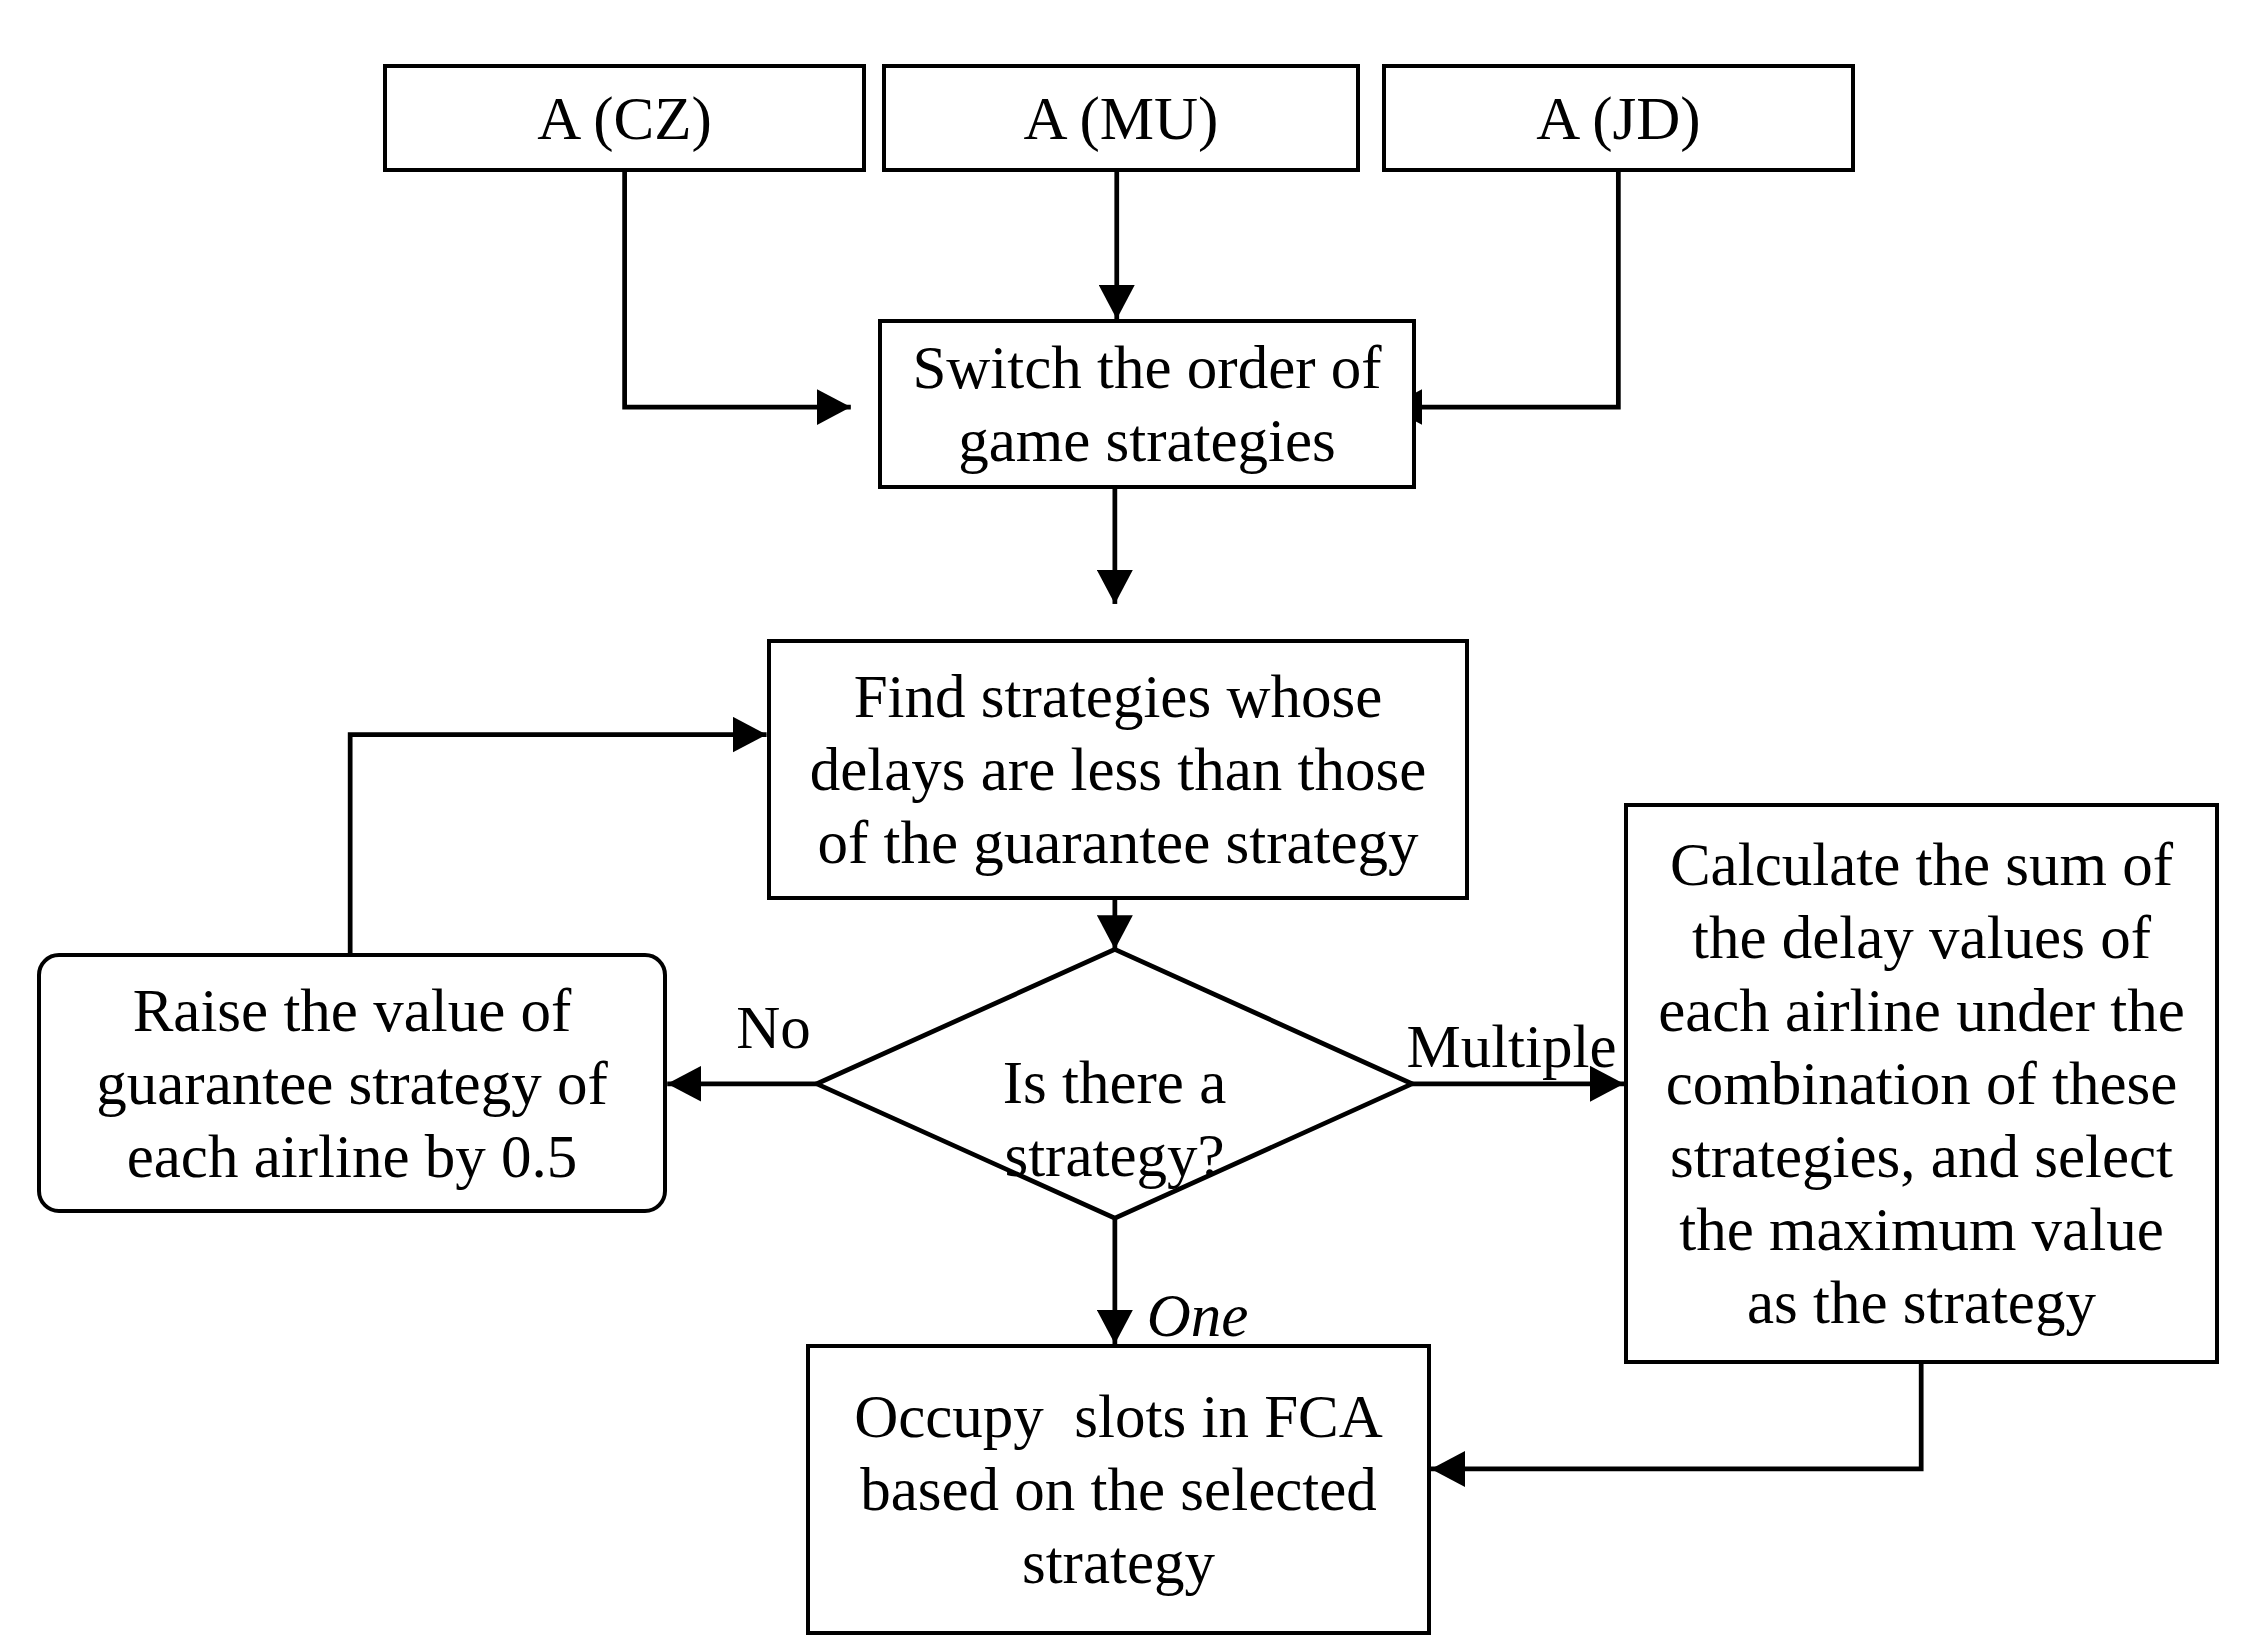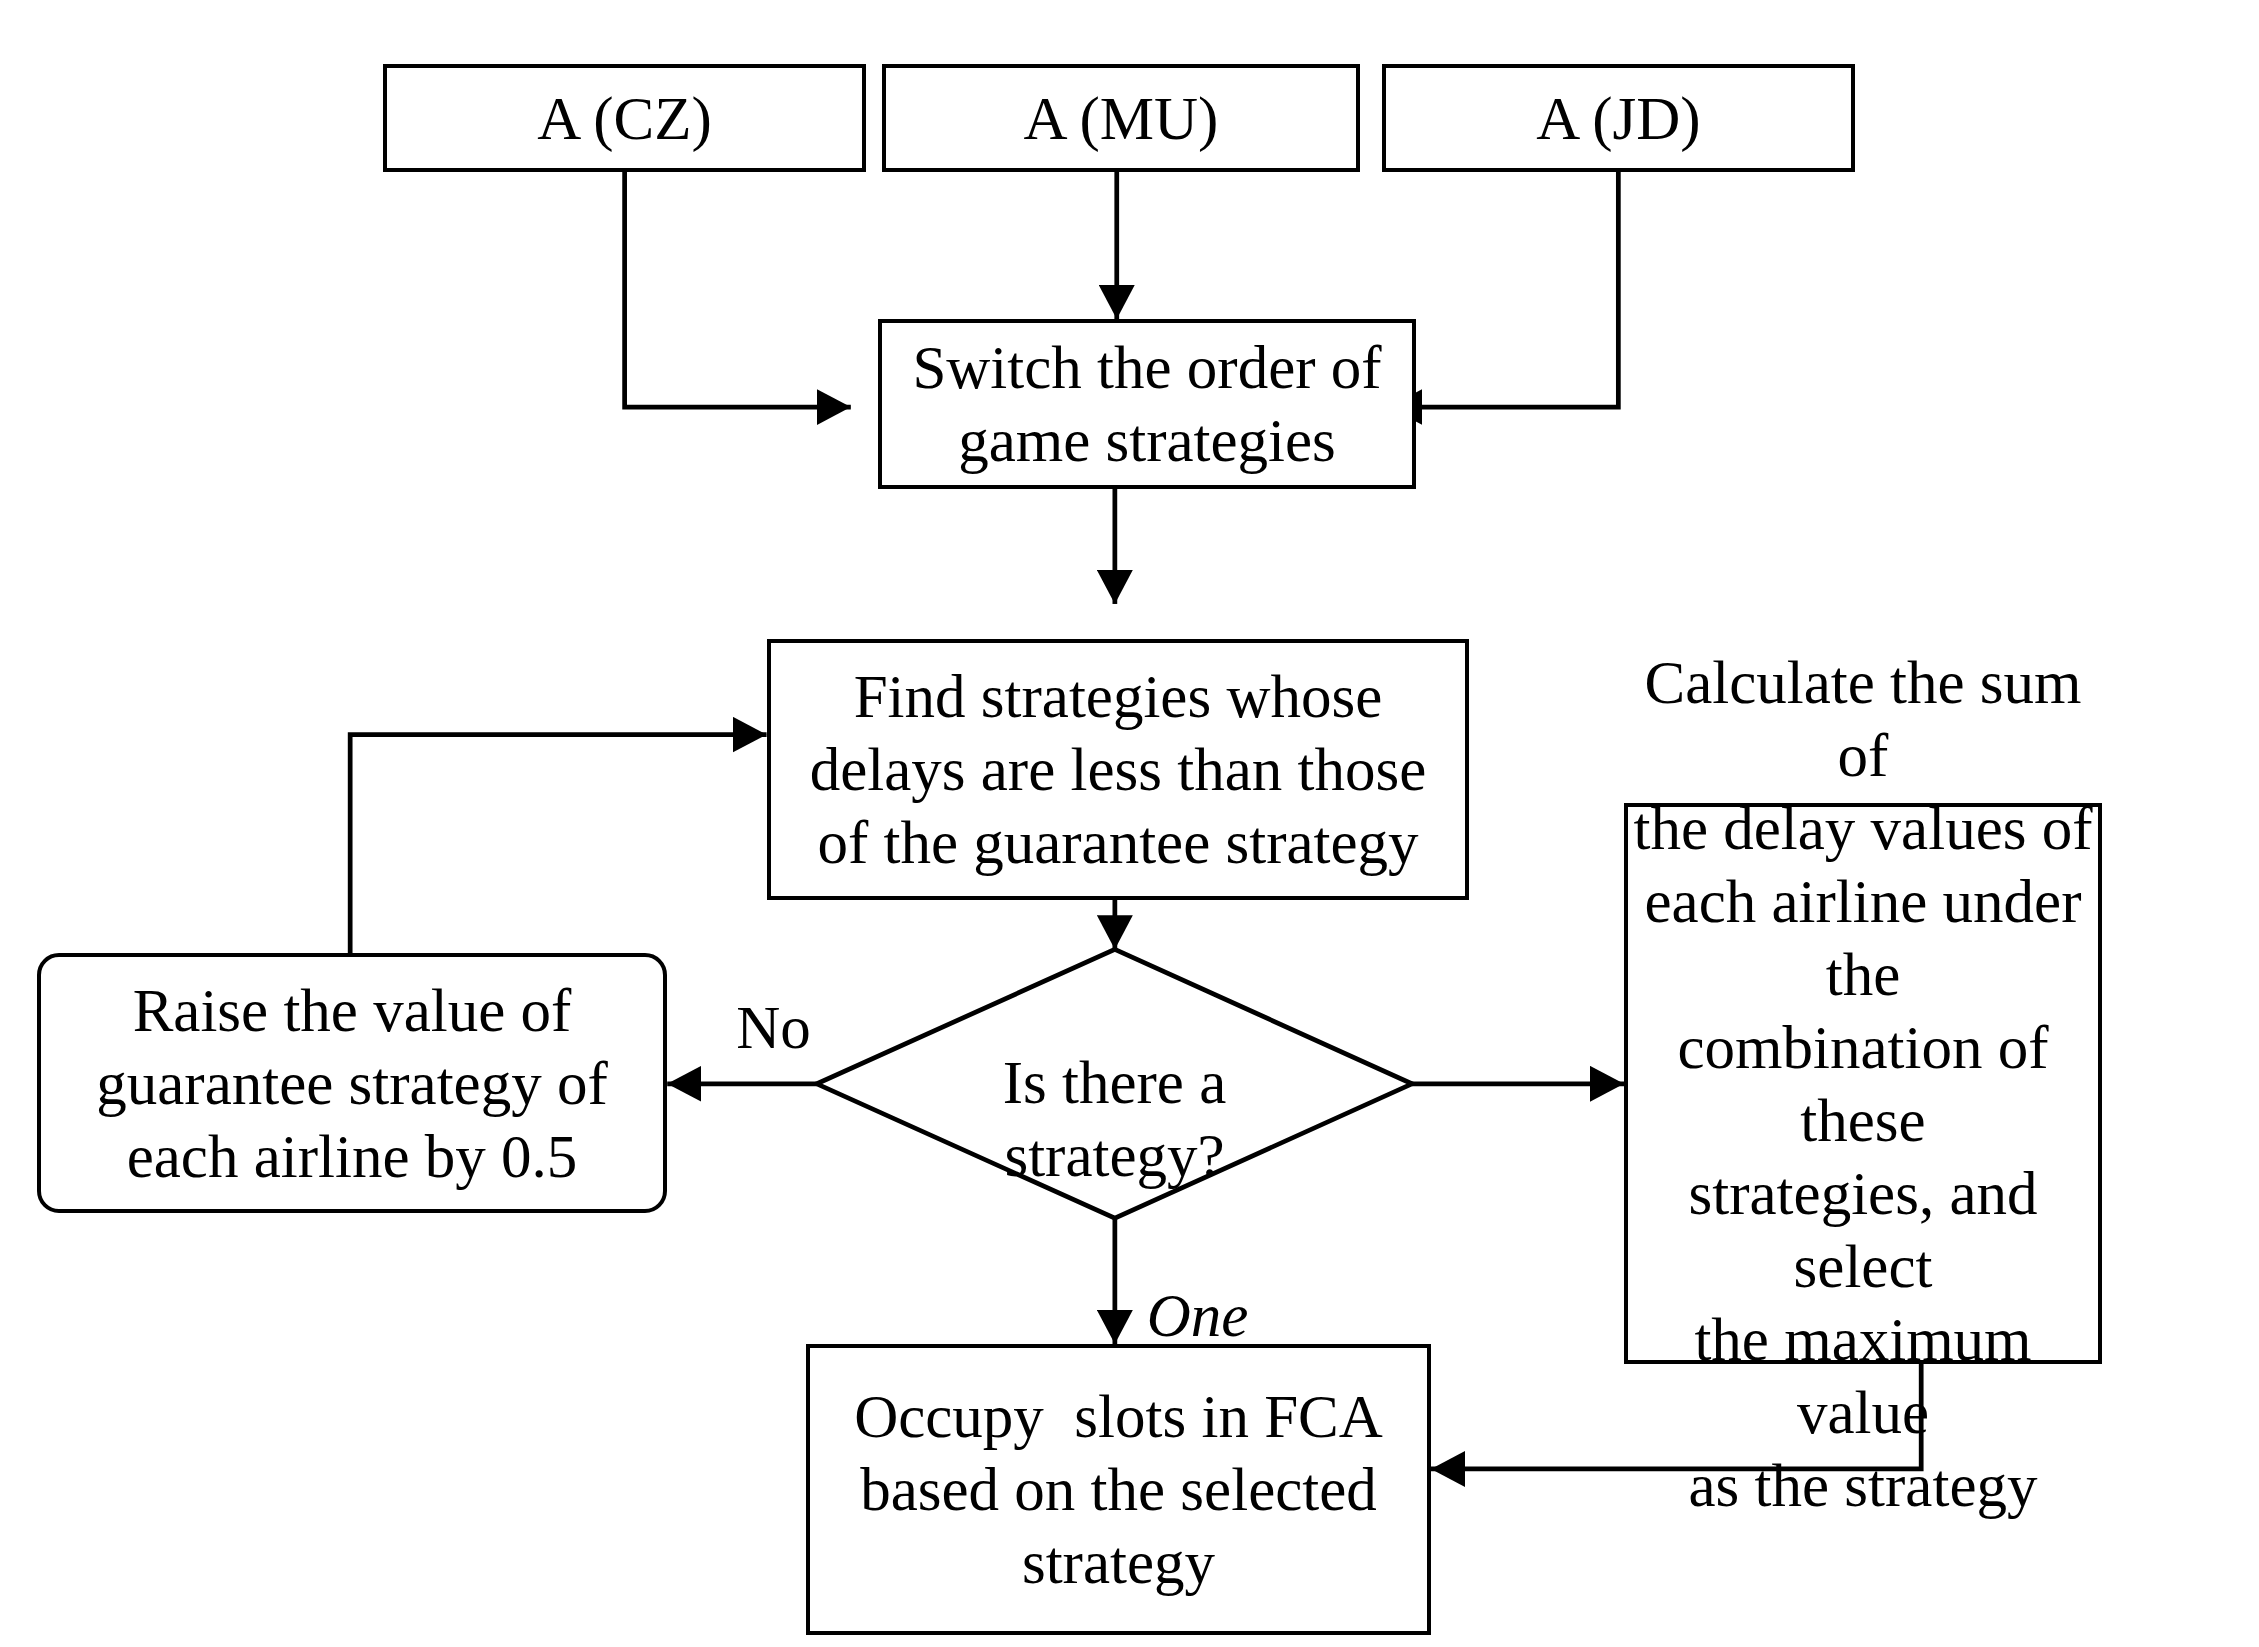--- a/index.html
+++ b/index.html
@@ -116,21 +116,21 @@
 delays are less than those
 of the guarantee strategy</span>
   </div>
 
   <div class="box" style="left:37px; top:953px; width:630px; height:260px;border-radius:22px;">
     <span>Raise the value of
 guarantee strategy of
 each airline by 0.5</span>
   </div>
 
-  <div class="box" style="left:1624px; top:803px; width:478px; height:561px;">
+  <div class="box" style="left:1624px; top:803px; width:595px; height:561px;">
     <span>Calculate the sum of
 the delay values of
 each airline under the
 combination of these
 strategies, and select
 the maximum value
 as the strategy</span>
   </div>
 
   <div class="box" style="left:806px; top:1344px; width:625px; height:291px;">
@@ -139,17 +139,18 @@
 strategy</span>
   </div>
 
   <div class="dlabel" style="left:911px; top:1011px; width:407px; height:146px;margin-top:35px;">
     <span>Is there a
 strategy?</span>
   </div>
 
   <div class="elabel" style="left:679px; top:982px; width:189px; height:90px;">No</div>
 
+  <div class="elabel" style="left:1393px; top:1001px; width:237px; height:90px;">Multiple</div>
 
   <div class="elabel" style="left:1103px; top:1270px; width:189px; height:90px;font-style:italic;">One</div>
 
 </div>
 
 
 </body></html>

